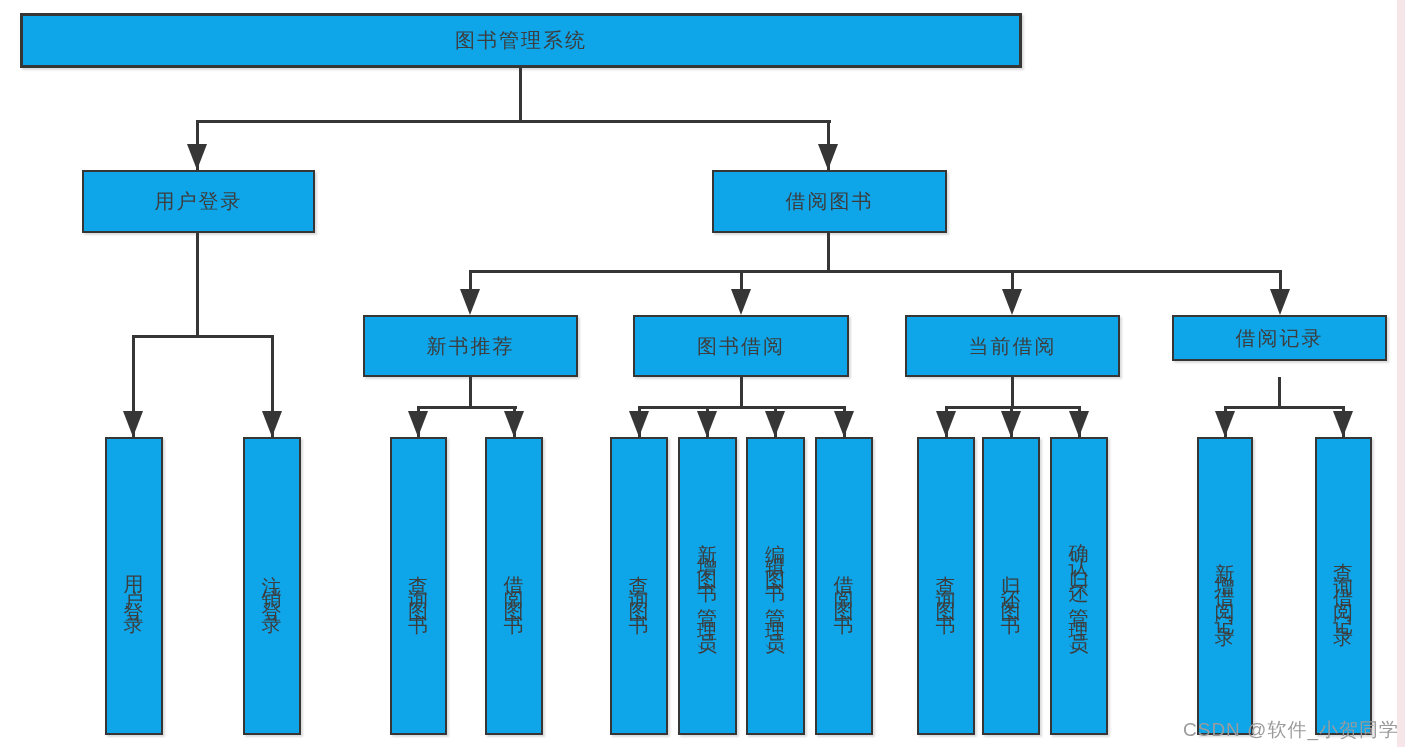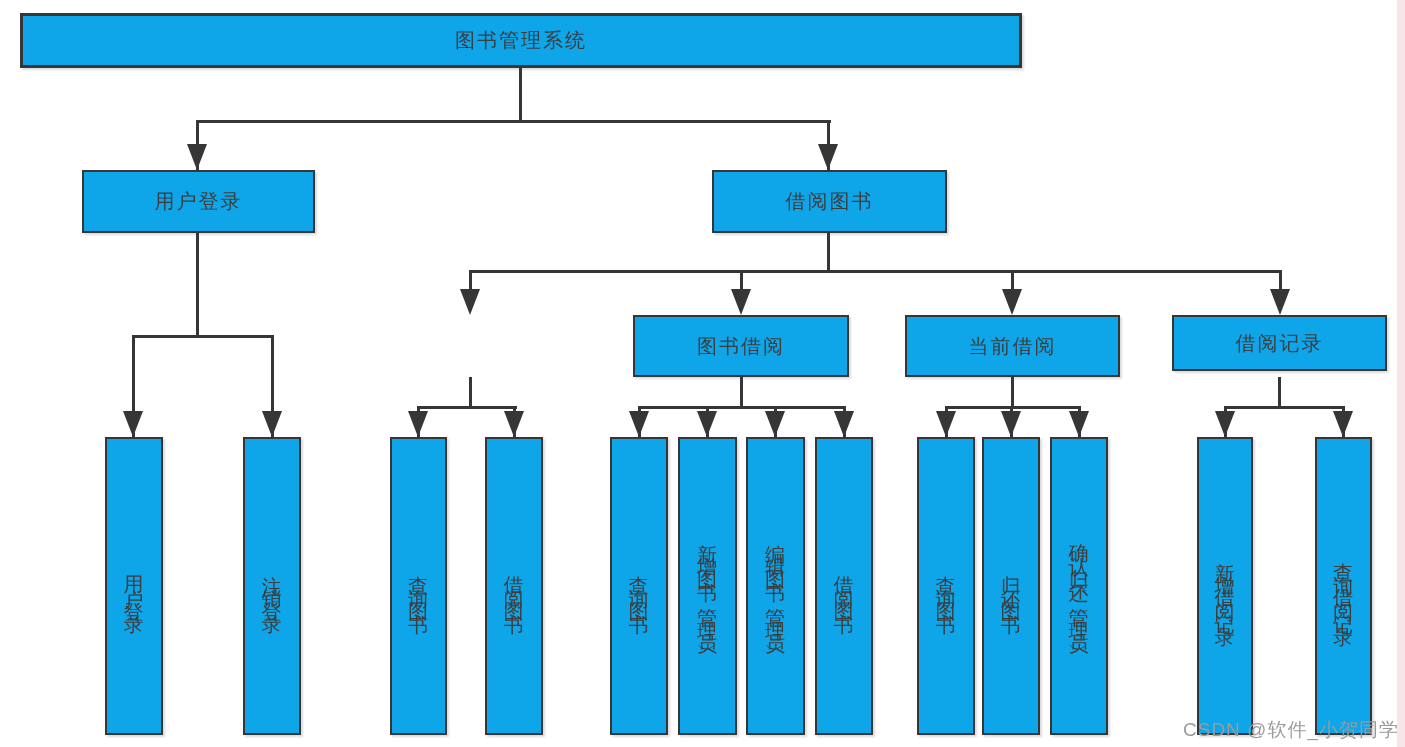--- a/index.html
+++ b/index.html
@@ -75,23 +75,24 @@
   <div class="ln" style="left:469px;top:270px;width:813px;height:3px;"></div>
   <div class="ln" style="left:469px;top:270px;width:3px;height:21px;"></div>
   <div class="ah" style="left:460px;top:289px;"></div>
   <div class="ln" style="left:740px;top:270px;width:3px;height:21px;"></div>
   <div class="ah" style="left:731px;top:289px;"></div>
   <div class="ln" style="left:1011px;top:270px;width:3px;height:21px;"></div>
   <div class="ah" style="left:1002px;top:289px;"></div>
   <div class="ln" style="left:1279px;top:270px;width:3px;height:21px;"></div>
   <div class="ah" style="left:1270px;top:289px;"></div>
 
+  <div class="box h" style="left:363px;top:315px;width:215px;height:62px;">新书推荐</div>
   <div class="box h" style="left:633px;top:315px;width:216px;height:62px;">图书借阅</div>
   <div class="box h" style="left:905px;top:315px;width:215px;height:62px;text-align:center;">当前借阅</div>
-  <div class="box h" style="left:1172px;top:315px;width:215px;height:56px;">借阅记录</div>
+  <div class="box h" style="left:1172px;top:315px;width:215px;height:46px;">借阅记录</div>
 
   <div class="ln" style="left:469px;top:377px;width:3px;height:32px;"></div>
   <div class="ln" style="left:417px;top:406px;width:100px;height:3px;"></div>
   <div class="ln" style="left:417px;top:406px;width:3px;height:31px;"></div>
   <div class="ah" style="left:408px;top:411px;"></div>
   <div class="ln" style="left:513px;top:406px;width:3px;height:31px;"></div>
   <div class="ah" style="left:504px;top:411px;"></div>
 
   <div class="ln" style="left:740px;top:377px;width:3px;height:32px;"></div>
   <div class="ln" style="left:638px;top:406px;width:208px;height:3px;"></div>

